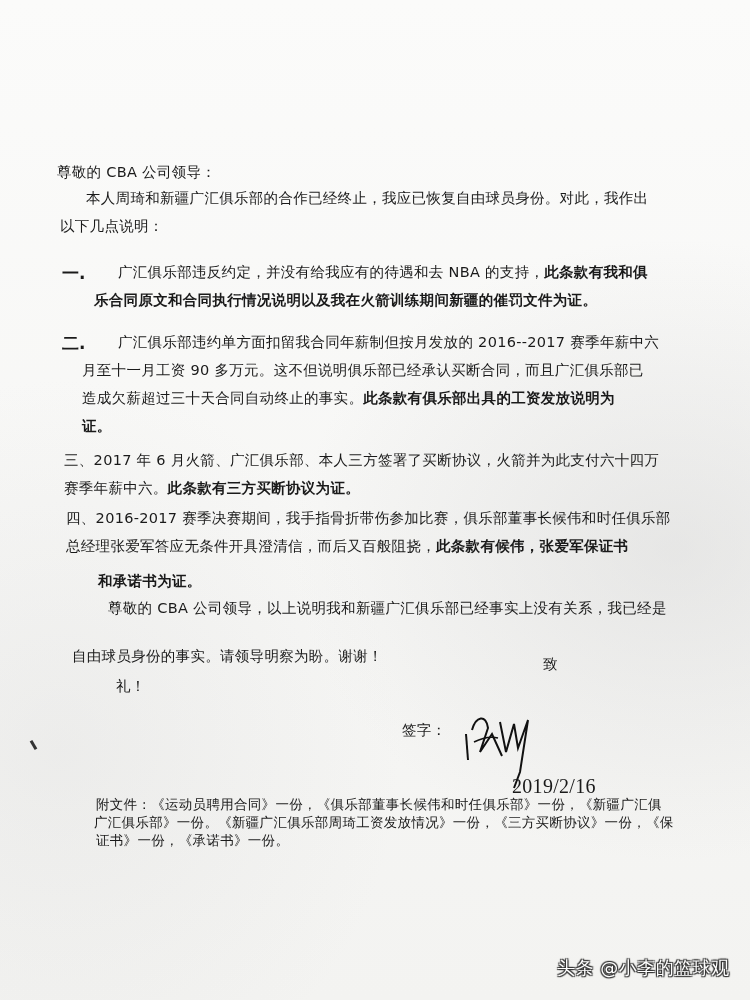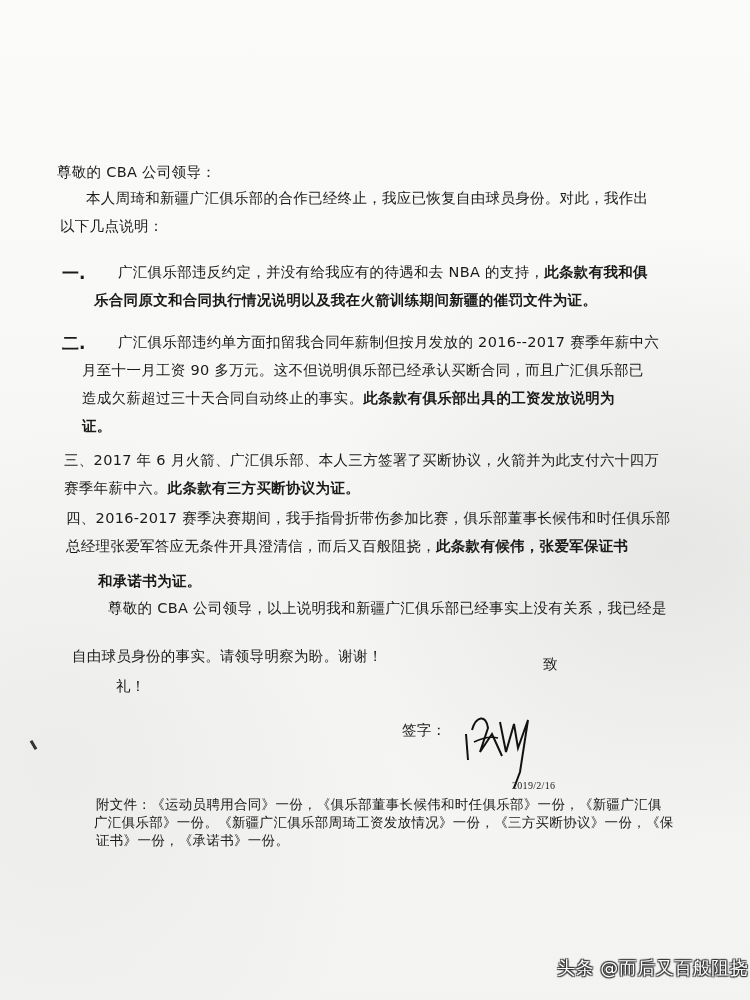--- a/index.html
+++ b/index.html
@@ -13,21 +13,21 @@
     position:absolute; left:0; top:0; width:750px; height:1000px;
     background:
       radial-gradient(ellipse at 90% 55%, rgba(200,200,200,0.35), rgba(255,255,255,0) 40%),
       radial-gradient(ellipse at 8% 75%, rgba(210,210,210,0.25), rgba(255,255,255,0) 35%),
       linear-gradient(#fbfbfa, #f3f3f1);
   }
   .t { position:absolute; font-size:14.5px; line-height:20px; white-space:nowrap; letter-spacing:0.3px; }
   .b { font-weight:bold; }
   .num { position:absolute; font-size:17px; font-weight:bold; }
   .sig { position:absolute; left:462px; top:712px; }
-  .date { font-family:"Liberation Serif","DejaVu Serif",serif; font-size:10px; }
+  .date { font-family:"Liberation Serif","DejaVu Serif",serif; font-size:20px; }
   .att { font-size:13.5px; }
   .watermark {
     position:absolute; left:557px; top:956px; font-size:18px; color:#fff;
     text-shadow: 0 0 1px #333, 1px 1px 1px #333, -1px -1px 1px #333, 1px -1px 1px #333, -1px 1px 1px #333;
     letter-spacing:0.5px;
   }
   .mark { position:absolute; left:32px; top:740px; width:3px; height:10px; background:#333; transform:rotate(-30deg); }
 </style>
 </head>
 <body>
@@ -71,13 +71,13 @@
 </svg>
 
 <div class="t date" style="left:512px;top:776px;">2019/2/16</div>
 
 <div class="t att" style="left:96px;top:794px;">附文件：《运动员聘用合同》一份，《俱乐部董事长候伟和时任俱乐部》一份，《新疆广汇俱</div>
 <div class="t att" style="left:94px;top:812px;">广汇俱乐部》一份。《新疆广汇俱乐部周琦工资发放情况》一份，《三方买断协议》一份，《保</div>
 <div class="t att" style="left:96px;top:830px;">证书》一份，《承诺书》一份。</div>
 
 <div class="mark"></div>
 
-<div class="watermark">头条 @而后又百般阻挠</div>
+<div class="watermark">头条 @小李的篮球观</div>
 
 </body></html>

